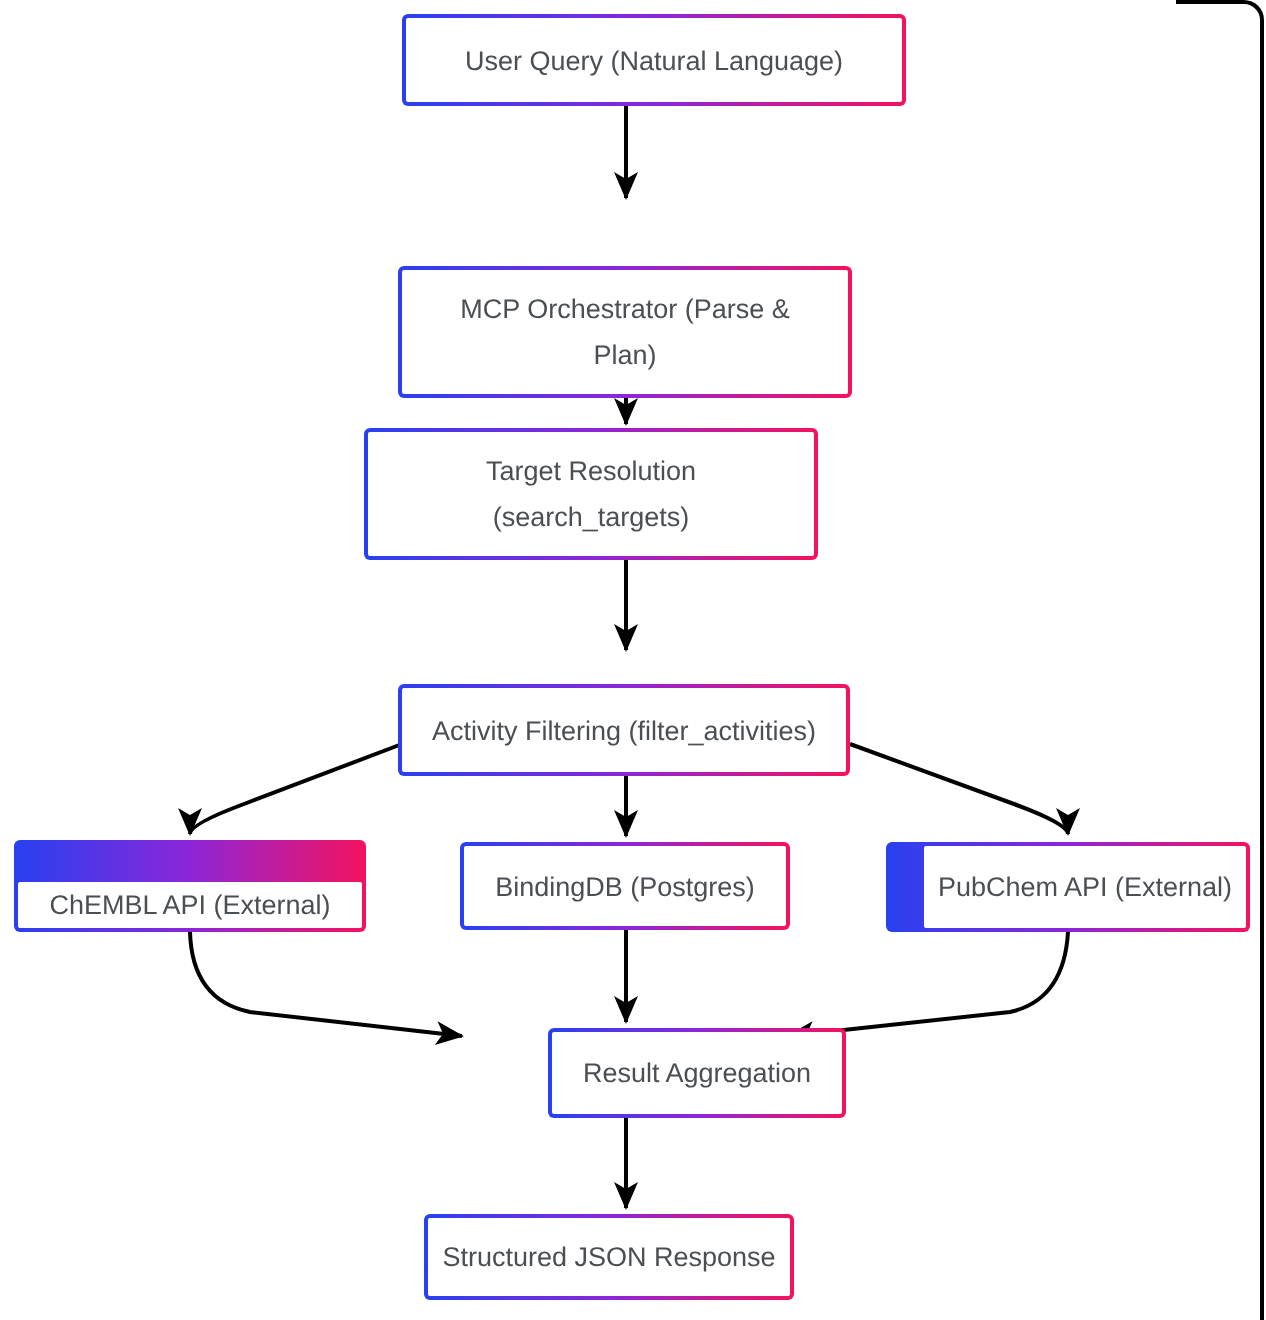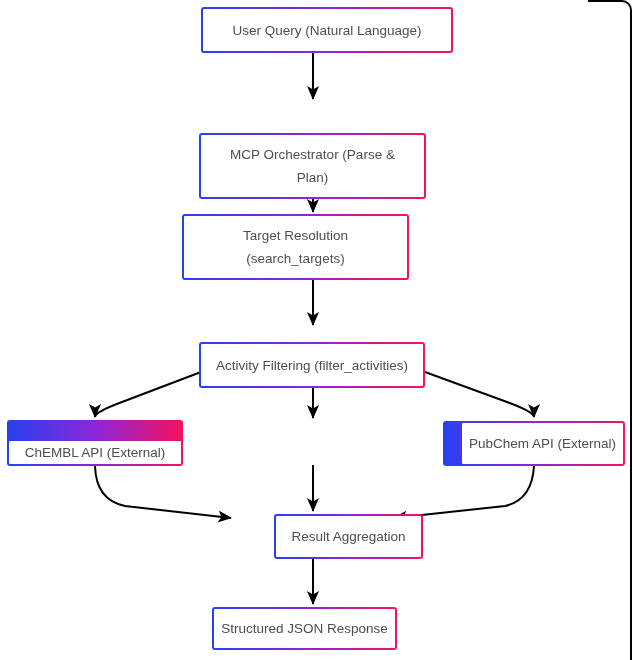--- a/index.html
+++ b/index.html
@@ -117,20 +117,25 @@
         <span>Activity Filtering (filter_activities)</span>
       </div>
   </div>
 
   <div class="node n-chembl">
     <div class="inner">
         <span>ChEMBL API (External)</span>
       </div>
   </div>
 
+  <div class="node n-bindingdb">
+    <div class="inner">
+        <span>BindingDB (Postgres)</span>
+      </div>
+  </div>
 
   <div class="node n-pubchem">
     <div class="inner">
         <span>PubChem API (External)</span>
       </div>
   </div>
 
   <div class="node n-result-agg">
     <div class="inner">
         <span>Result Aggregation</span>

